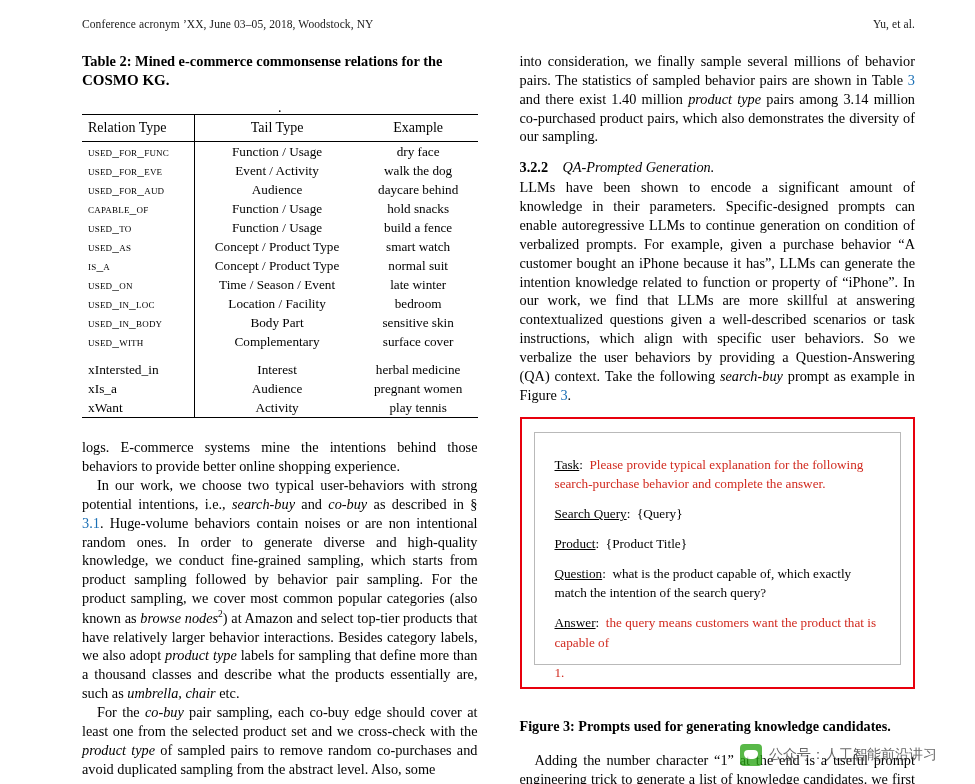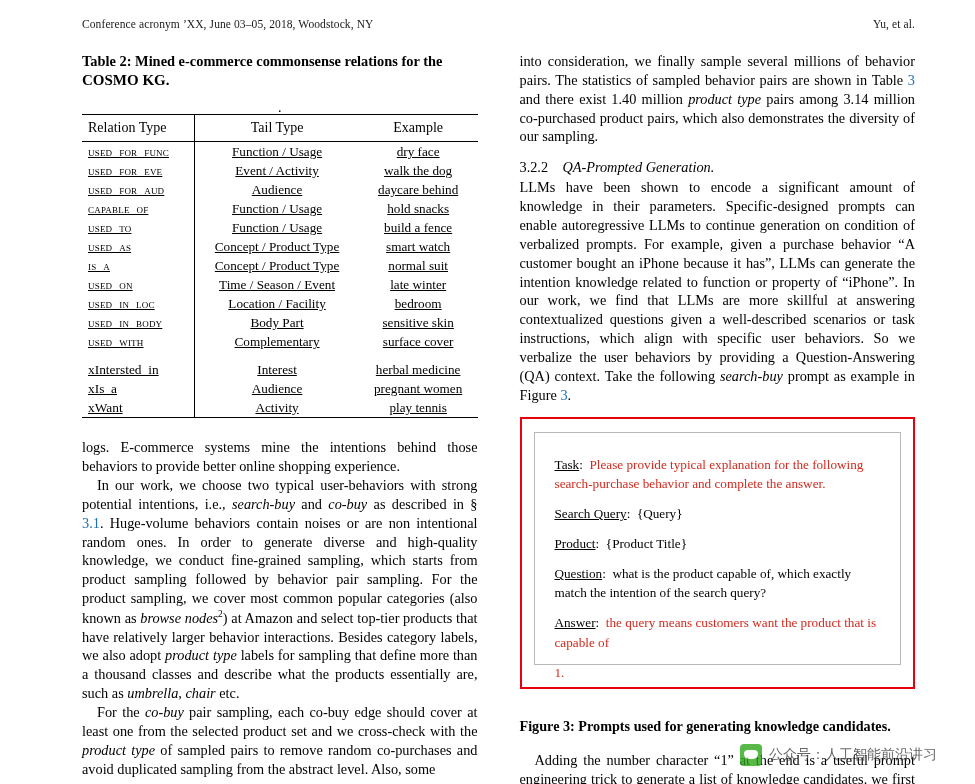--- a/index.html
+++ b/index.html
@@ -66,21 +66,20 @@
     font-weight: normal;
     font-size: 14px;
     padding: 5px 4px 5px 4px;
   }
   table.rel .hdr th.left { text-align: left; padding-left: 6px; }
   table.rel .hdr { border-top: 1.1px solid #000; border-bottom: 0.8px solid #000; }
   table.rel td {
     padding: 1.5px 4px;
     text-align: center;
     vertical-align: baseline;
-    text-decoration: underline;
   }
   table.rel td.rt {
     text-align: left;
     padding-left: 6px;
     font-variant: small-caps;
     letter-spacing: 0.2px;
     font-size: 13.4px;
     border-right: 1px solid #000;
   }
   table.rel td.rt-x {
@@ -96,21 +95,21 @@
     font-size: 14px;
     line-height: 8px;
     height: 10px;
   }
 
   
   .sec-head {
     font-size: 14.3px;
     margin: 13px 0 2px 0;
   }
-  .sec-head .num { font-weight: normal; }
+  .sec-head .num { font-weight: bold; }
   .sec-head .ttl { font-style: italic; }
   .lnk { color: #1a6fb5; }
   .figbox {
     border: 2.6px solid #e8000d;
     margin: 12px 0 0 0;
     padding: 13px 12px 22px 12px;
     background: #ffffff;
     height: 272px;
     box-sizing: border-box;
   }

